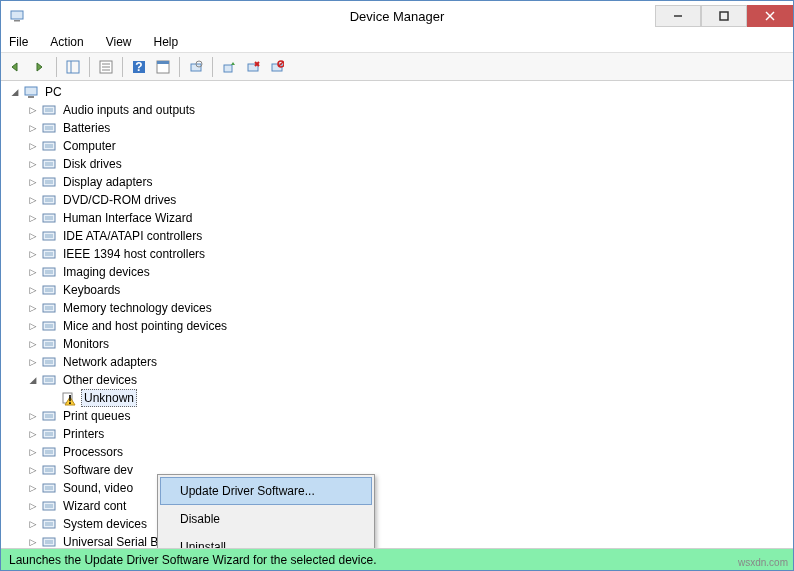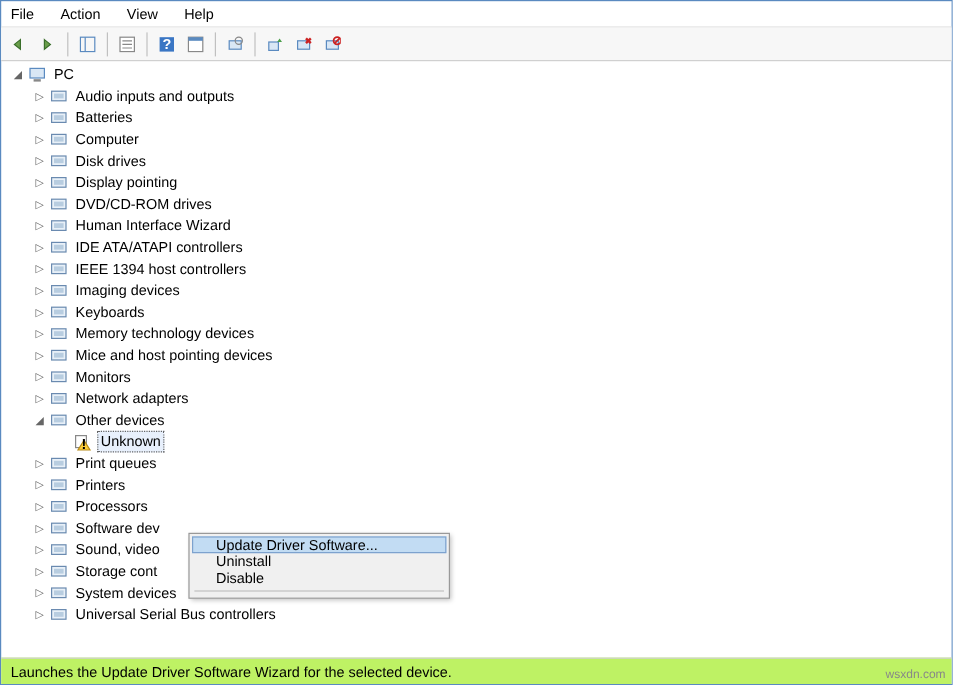--- a/index.html
+++ b/index.html
@@ -31,35 +31,62 @@
 .node .exp { width: 12px; height: 12px; display: flex; align-items: center; justify-content: center; margin-right: 2px; cursor: pointer; font-size: 9px; color: #666; }
 .node .dico { width: 16px; height: 16px; margin-right: 4px; display: flex; align-items: center; justify-content: center; }
 .node .label { padding: 1px 2px; }
 .node.selected .label { border: 1px dotted #666; background: #e8f0fc; }
 
 .l0 { padding-left: 4px; }
 .l1 { padding-left: 22px; }
 .l2 { padding-left: 42px; }
 
 .ctxmenu { position: absolute; left: 156px; top: 393px; width: 218px; background: #f0f0f0; border: 1px solid #999; box-shadow: 2px 2px 4px rgba(0,0,0,.25); padding: 2px; z-index: 100; }
-.ctxmenu .mitem { padding: 3px 20px; height: 14px; display: flex; align-items: center; }
+.ctxmenu .mitem { padding: 3px 20px; height: 28px; display: flex; align-items: center; }
 .ctxmenu .mitem.hl { background: #c2dcf3; border: 1px solid #7da2ce; padding: 2px 19px; }
 .ctxmenu .msep { height: 1px; background: #c0c0c0; margin: 3px 2px; }
 
-.statusbar { height: 22px; border-top: 1px solid #d0d0d0; display: flex; align-items: center; padding: 0 8px; background: #bef264; font-size: 11px; }
+.statusbar { height: 22px; border-top: 1px solid #d0d0d0; display: flex; align-items: center; padding: 0 8px; background: #86efac; font-size: 11px; }
 .watermark { position:absolute; right:6px; bottom:3px; font-size:10px; color:#888;margin-top:17px; }
 
 
 svg { display: block; }
 </style>
 </head>
 <body>
 
 <div class="window">
 
+  <div class="titlebar">
+    <span class="icon">
+      <svg width="16" height="16" viewBox="0 0 16 16">
+          <rect x="2" y="3" width="12" height="8" fill="#d9e7f5" stroke="#5a8ac0"></rect>
+          <rect x="5" y="12" width="6" height="1.5" fill="#888"></rect>
+        </svg>
+    </span>
+    <span class="title">Device Manager</span>
+    <div class="controls">
+      <div class="btn">
+          <svg width="10" height="10">
+            <line x1="1" y1="5" x2="9" y2="5" stroke="#333" stroke-width="1.5"></line>
+          </svg>
+        </div>
+      <div class="btn">
+          <svg width="10" height="10">
+            <rect x="1" y="1" width="8" height="8" fill="none" stroke="#333" stroke-width="1.5"></rect>
+          </svg>
+        </div>
+      <div class="btn close">
+          <svg width="10" height="10">
+            <line x1="1" y1="1" x2="9" y2="9" stroke="#fff" stroke-width="1.5"></line>
+            <line x1="9" y1="1" x2="1" y2="9" stroke="#fff" stroke-width="1.5"></line>
+          </svg>
+        </div>
+    </div>
+  </div>
 
   <div class="menubar">
     <span>File</span>
     <span>Action</span>
     <span>View</span>
     <span>Help</span>
   </div>
 
   <div class="toolbar">
     <div class="tbtn">
@@ -184,21 +211,21 @@
           <span class="label">Disk drives</span>
         </div>
         <div class="node l1">
           <span class="exp">▷</span>
           <span class="dico">
             <svg width="16" height="16">
               <rect x="2" y="4" width="12" height="8" fill="#e8f0f8" stroke="#6a8ab0"></rect>
               <rect x="4" y="6" width="8" height="4" fill="#b8cde0"></rect>
             </svg>
           </span>
-          <span class="label">Display pointing</span>
+          <span class="label">Display adapters</span>
         </div>
         <div class="node l1">
           <span class="exp">▷</span>
           <span class="dico">
             <svg width="16" height="16">
               <rect x="2" y="4" width="12" height="8" fill="#e8f0f8" stroke="#6a8ab0"></rect>
               <rect x="4" y="6" width="8" height="4" fill="#b8cde0"></rect>
             </svg>
           </span>
           <span class="label">DVD/CD-ROM drives</span>
@@ -365,21 +392,21 @@
           <span class="label">Sound, video</span>
         </div>
         <div class="node l1">
           <span class="exp">▷</span>
           <span class="dico">
             <svg width="16" height="16">
               <rect x="2" y="4" width="12" height="8" fill="#e8f0f8" stroke="#6a8ab0"></rect>
               <rect x="4" y="6" width="8" height="4" fill="#b8cde0"></rect>
             </svg>
           </span>
-          <span class="label">Storage cont</span>
+          <span class="label">Wizard cont</span>
         </div>
         <div class="node l1">
           <span class="exp">▷</span>
           <span class="dico">
             <svg width="16" height="16">
               <rect x="2" y="4" width="12" height="8" fill="#e8f0f8" stroke="#6a8ab0"></rect>
               <rect x="4" y="6" width="8" height="4" fill="#b8cde0"></rect>
             </svg>
           </span>
           <span class="label">System devices</span>
@@ -391,22 +418,22 @@
               <rect x="2" y="4" width="12" height="8" fill="#e8f0f8" stroke="#6a8ab0"></rect>
               <rect x="4" y="6" width="8" height="4" fill="#b8cde0"></rect>
             </svg>
           </span>
           <span class="label">Universal Serial Bus controllers</span>
         </div>
       </div>
 
     <div class="ctxmenu" id="ctxmenu">
         <div class="mitem hl">Update Driver Software...</div>
+        <div class="mitem">Disable</div>
         <div class="mitem">Uninstall</div>
-        <div class="mitem">Disable</div>
         <div class="msep"></div>
       </div>
   </div>
 
   <div class="statusbar">
     <span>Launches the Update Driver Software Wizard for the selected device.</span>
   </div>
 
   <span class="watermark">wsxdn.com</span>
 </div>

